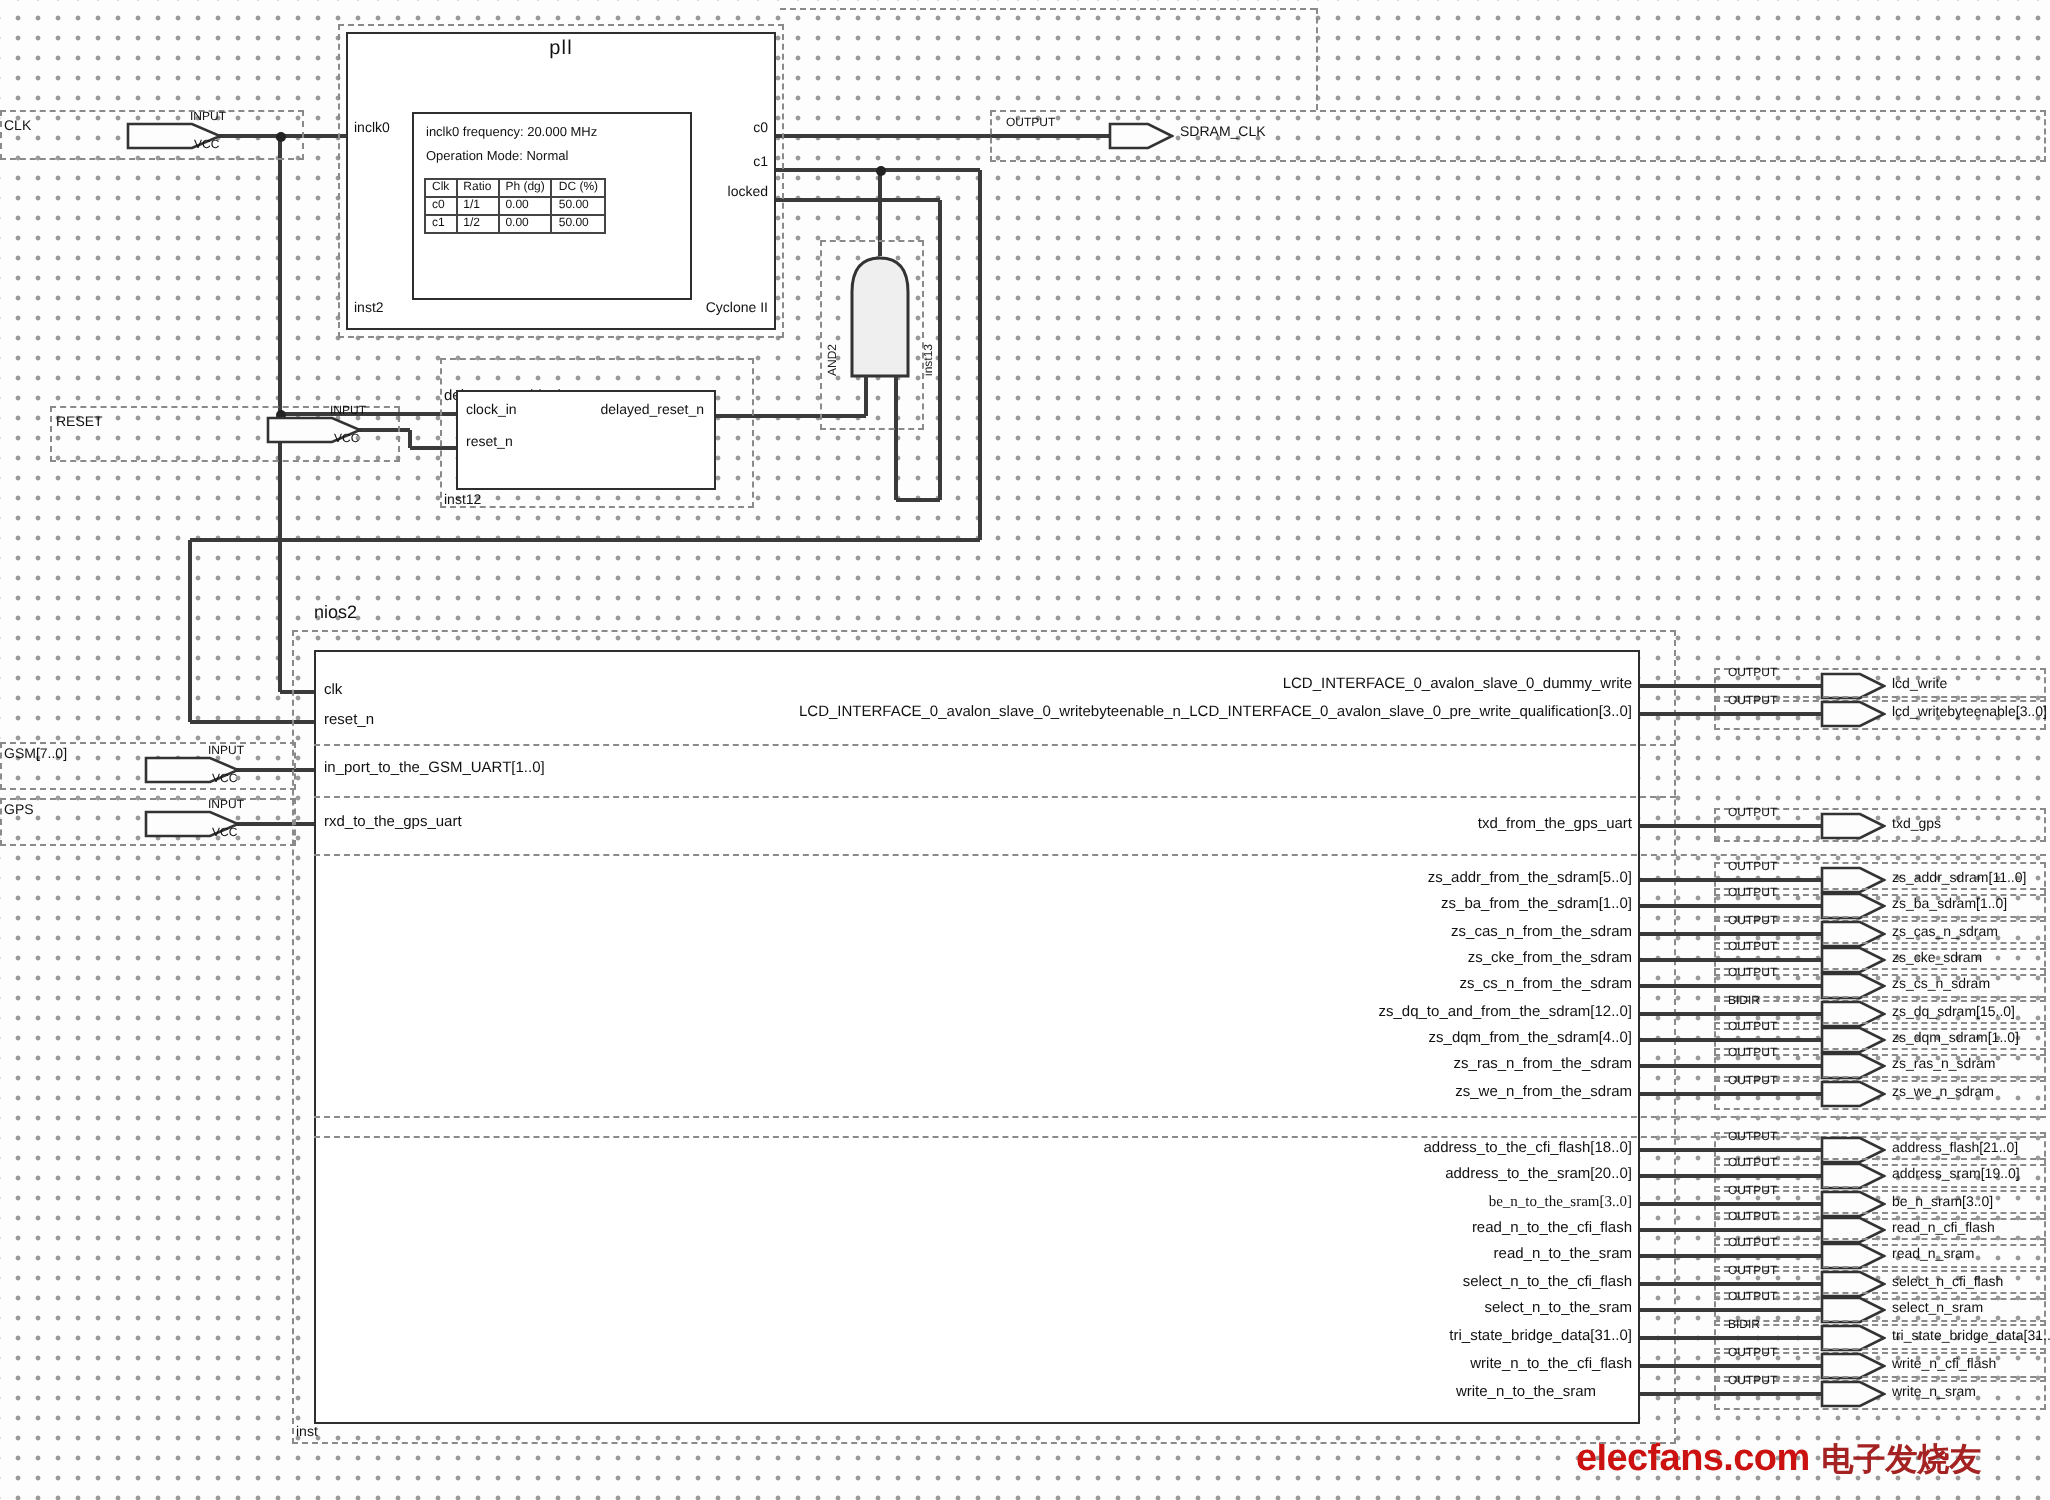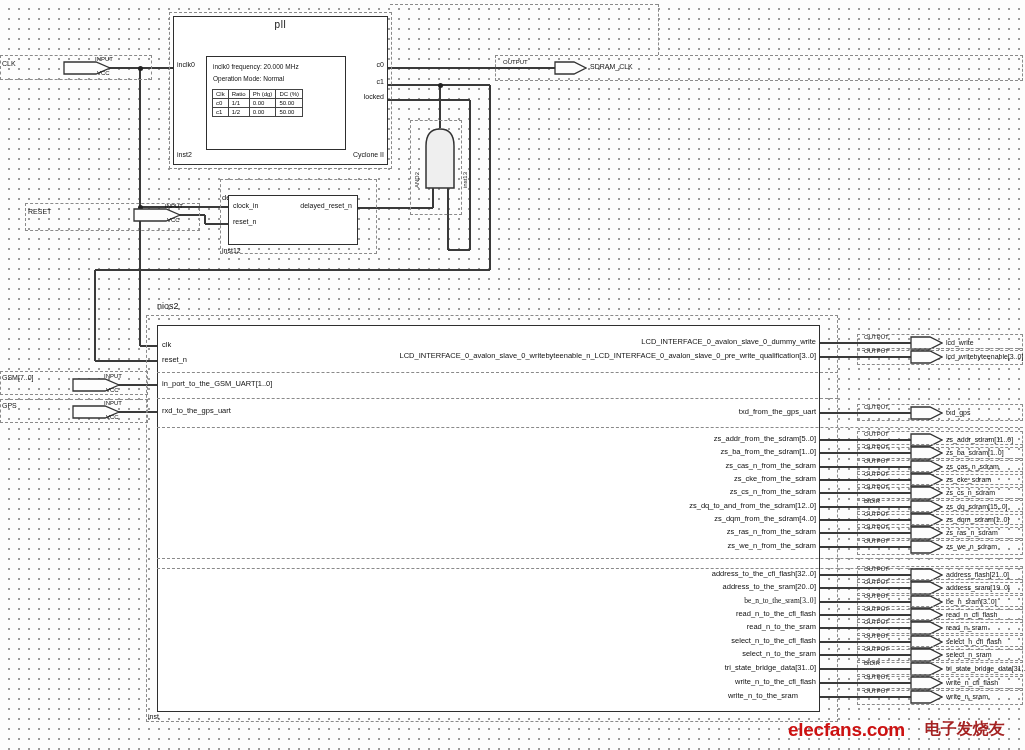--- a/index.html
+++ b/index.html
@@ -17,21 +17,21 @@
   .ibox{position:absolute;border:1.2px solid #2e2e2e;background:#fff}
   .seg{position:absolute;background:#3a3a3a}
   .dashr{position:absolute;border:1px dashed #8a8a8a;background:transparent}
   .dashh{position:absolute;border-top:1px dashed #8a8a8a;height:0}
   .dashv{position:absolute;border-left:1px dashed #8a8a8a;width:0}
   .dot{position:absolute;width:5px;height:5px;border-radius:50%;background:#222}
   .vt{position:absolute;font-size:6px;color:#222;transform:rotate(-90deg);transform-origin:0 0;white-space:nowrap}
   .ptab{position:absolute;border-collapse:collapse;font-size:6px;color:#111}
   .ptab td{border:1px solid #444;padding:1px 3px;background:#fff;white-space:nowrap}
   .pinsvg{position:absolute}
-  .wm{position:absolute;display:flex;align-items:flex-start;gap:20px}
+  .wm{position:absolute;display:flex;align-items:flex-end;gap:6px}
   .wm .brand{font-weight:bold;font-size:19px;color:#cc1111;letter-spacing:-.3px}
   .wm .cn{font-size:16px;color:#a42222;font-family:"DejaVu Serif",serif;font-weight:bold}
 </style>
 </head>
 <body>
 
 <div id="canvas">
 
   <div class="blk" style="left:173px;top:16px;width:215px;height:149px"></div>
   <div class="t tc t10" style="left:173px;top:19px;width:215px">pll</div>
@@ -324,21 +324,21 @@
     <div class="t t7" style="left: 946px; top: 693px;">write_n_sram</div>
     <div class="t" style="right: 209px; top: 435px;">zs_addr_from_the_sdram[5..0]</div>
     <div class="t" style="right: 209px; top: 448px;">zs_ba_from_the_sdram[1..0]</div>
     <div class="t" style="right: 209px; top: 462px;">zs_cas_n_from_the_sdram</div>
     <div class="t" style="right: 209px; top: 475px;">zs_cke_from_the_sdram</div>
     <div class="t" style="right: 209px; top: 488px;">zs_cs_n_from_the_sdram</div>
     <div class="t" style="right: 209px; top: 502px;">zs_dq_to_and_from_the_sdram[12..0]</div>
     <div class="t" style="right: 209px; top: 515px;">zs_dqm_from_the_sdram[4..0]</div>
     <div class="t" style="right: 209px; top: 528px;">zs_ras_n_from_the_sdram</div>
     <div class="t" style="right: 209px; top: 542px;">zs_we_n_from_the_sdram</div>
-    <div class="t" style="right: 209px; top: 570px;">address_to_the_cfi_flash[32..0]</div>
+    <div class="t" style="right: 209px; top: 570px;">address_to_the_cfi_flash[18..0]</div>
     <div class="t" style="right: 209px; top: 583px;">address_to_the_sram[20..0]</div>
     <div class="t" style="right: 209px; top: 597px; font-family: Liberation Serif, serif;">be_n_to_the_sram[3..0]</div>
     <div class="t" style="right: 209px; top: 610px;">read_n_to_the_cfi_flash</div>
     <div class="t" style="right: 209px; top: 623px;">read_n_to_the_sram</div>
     <div class="t" style="right: 209px; top: 637px;">select_n_to_the_cfi_flash</div>
     <div class="t" style="right: 209px; top: 650px;">select_n_to_the_sram</div>
     <div class="t" style="right: 209px; top: 664px;">tri_state_bridge_data[31..0]</div>
     <div class="t" style="right: 209px; top: 678px;">write_n_to_the_cfi_flash</div>
     <div class="t" style="right: 227px; top: 692px;">write_n_to_the_sram</div>
   </div>

